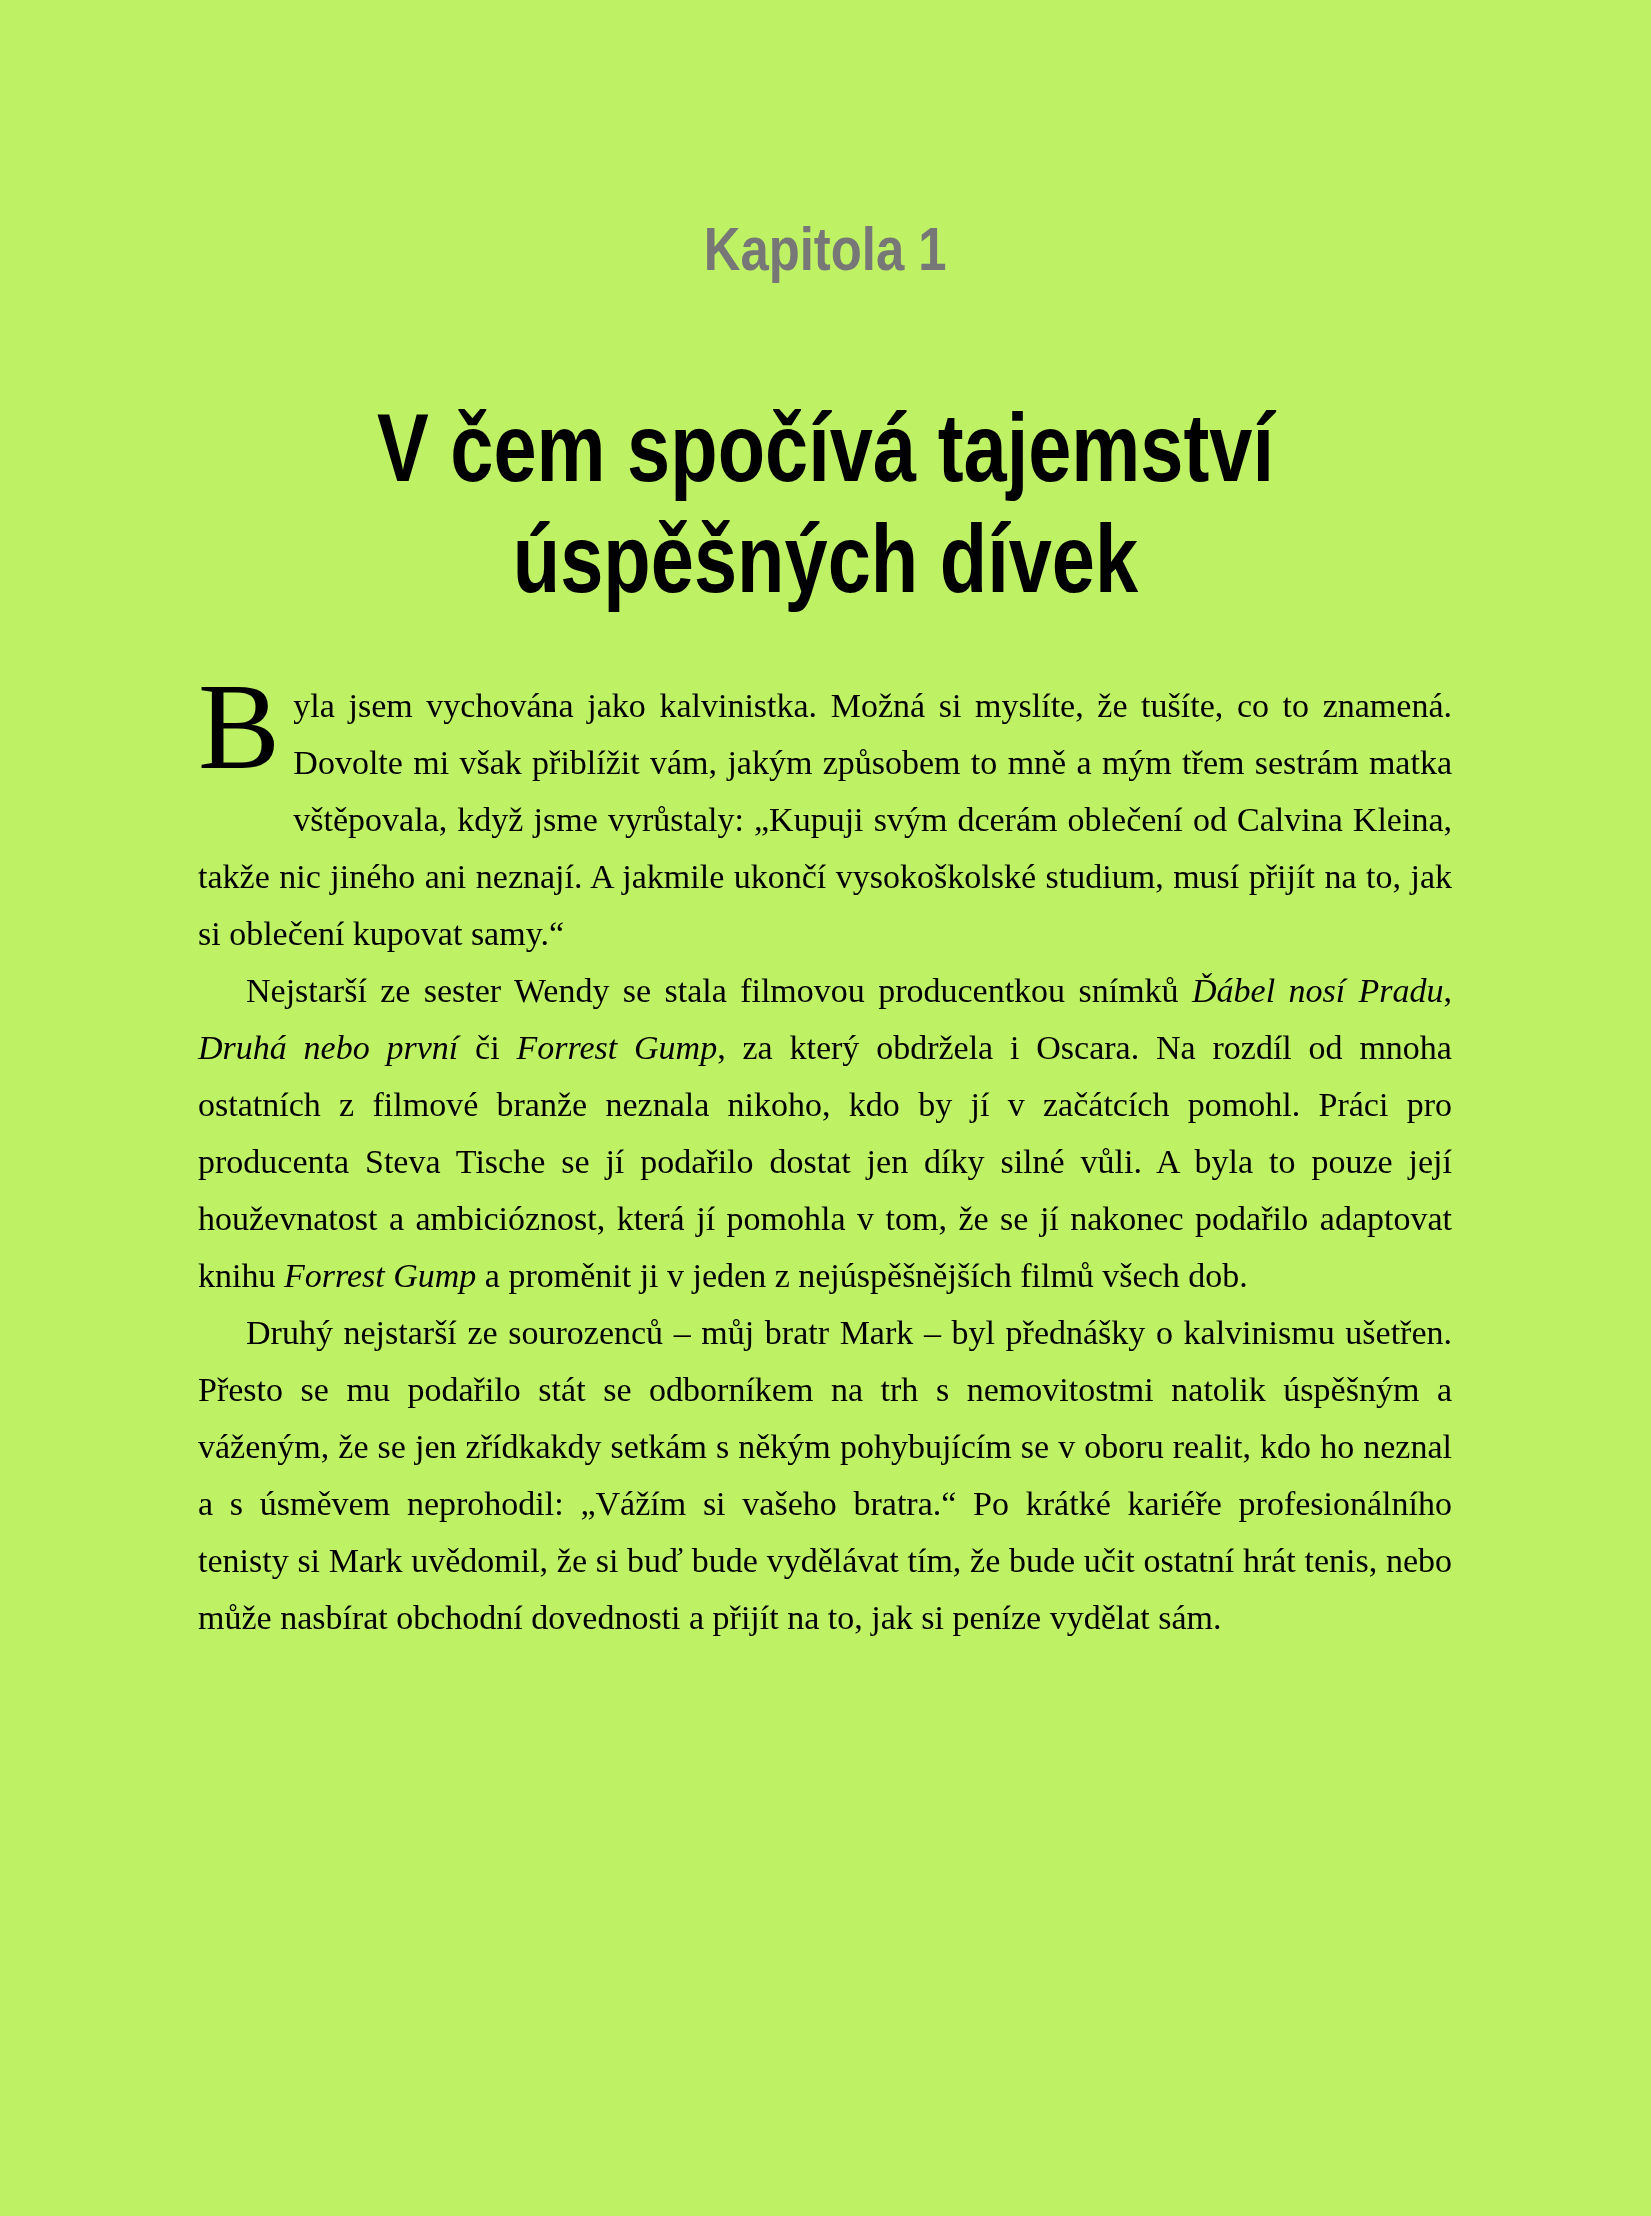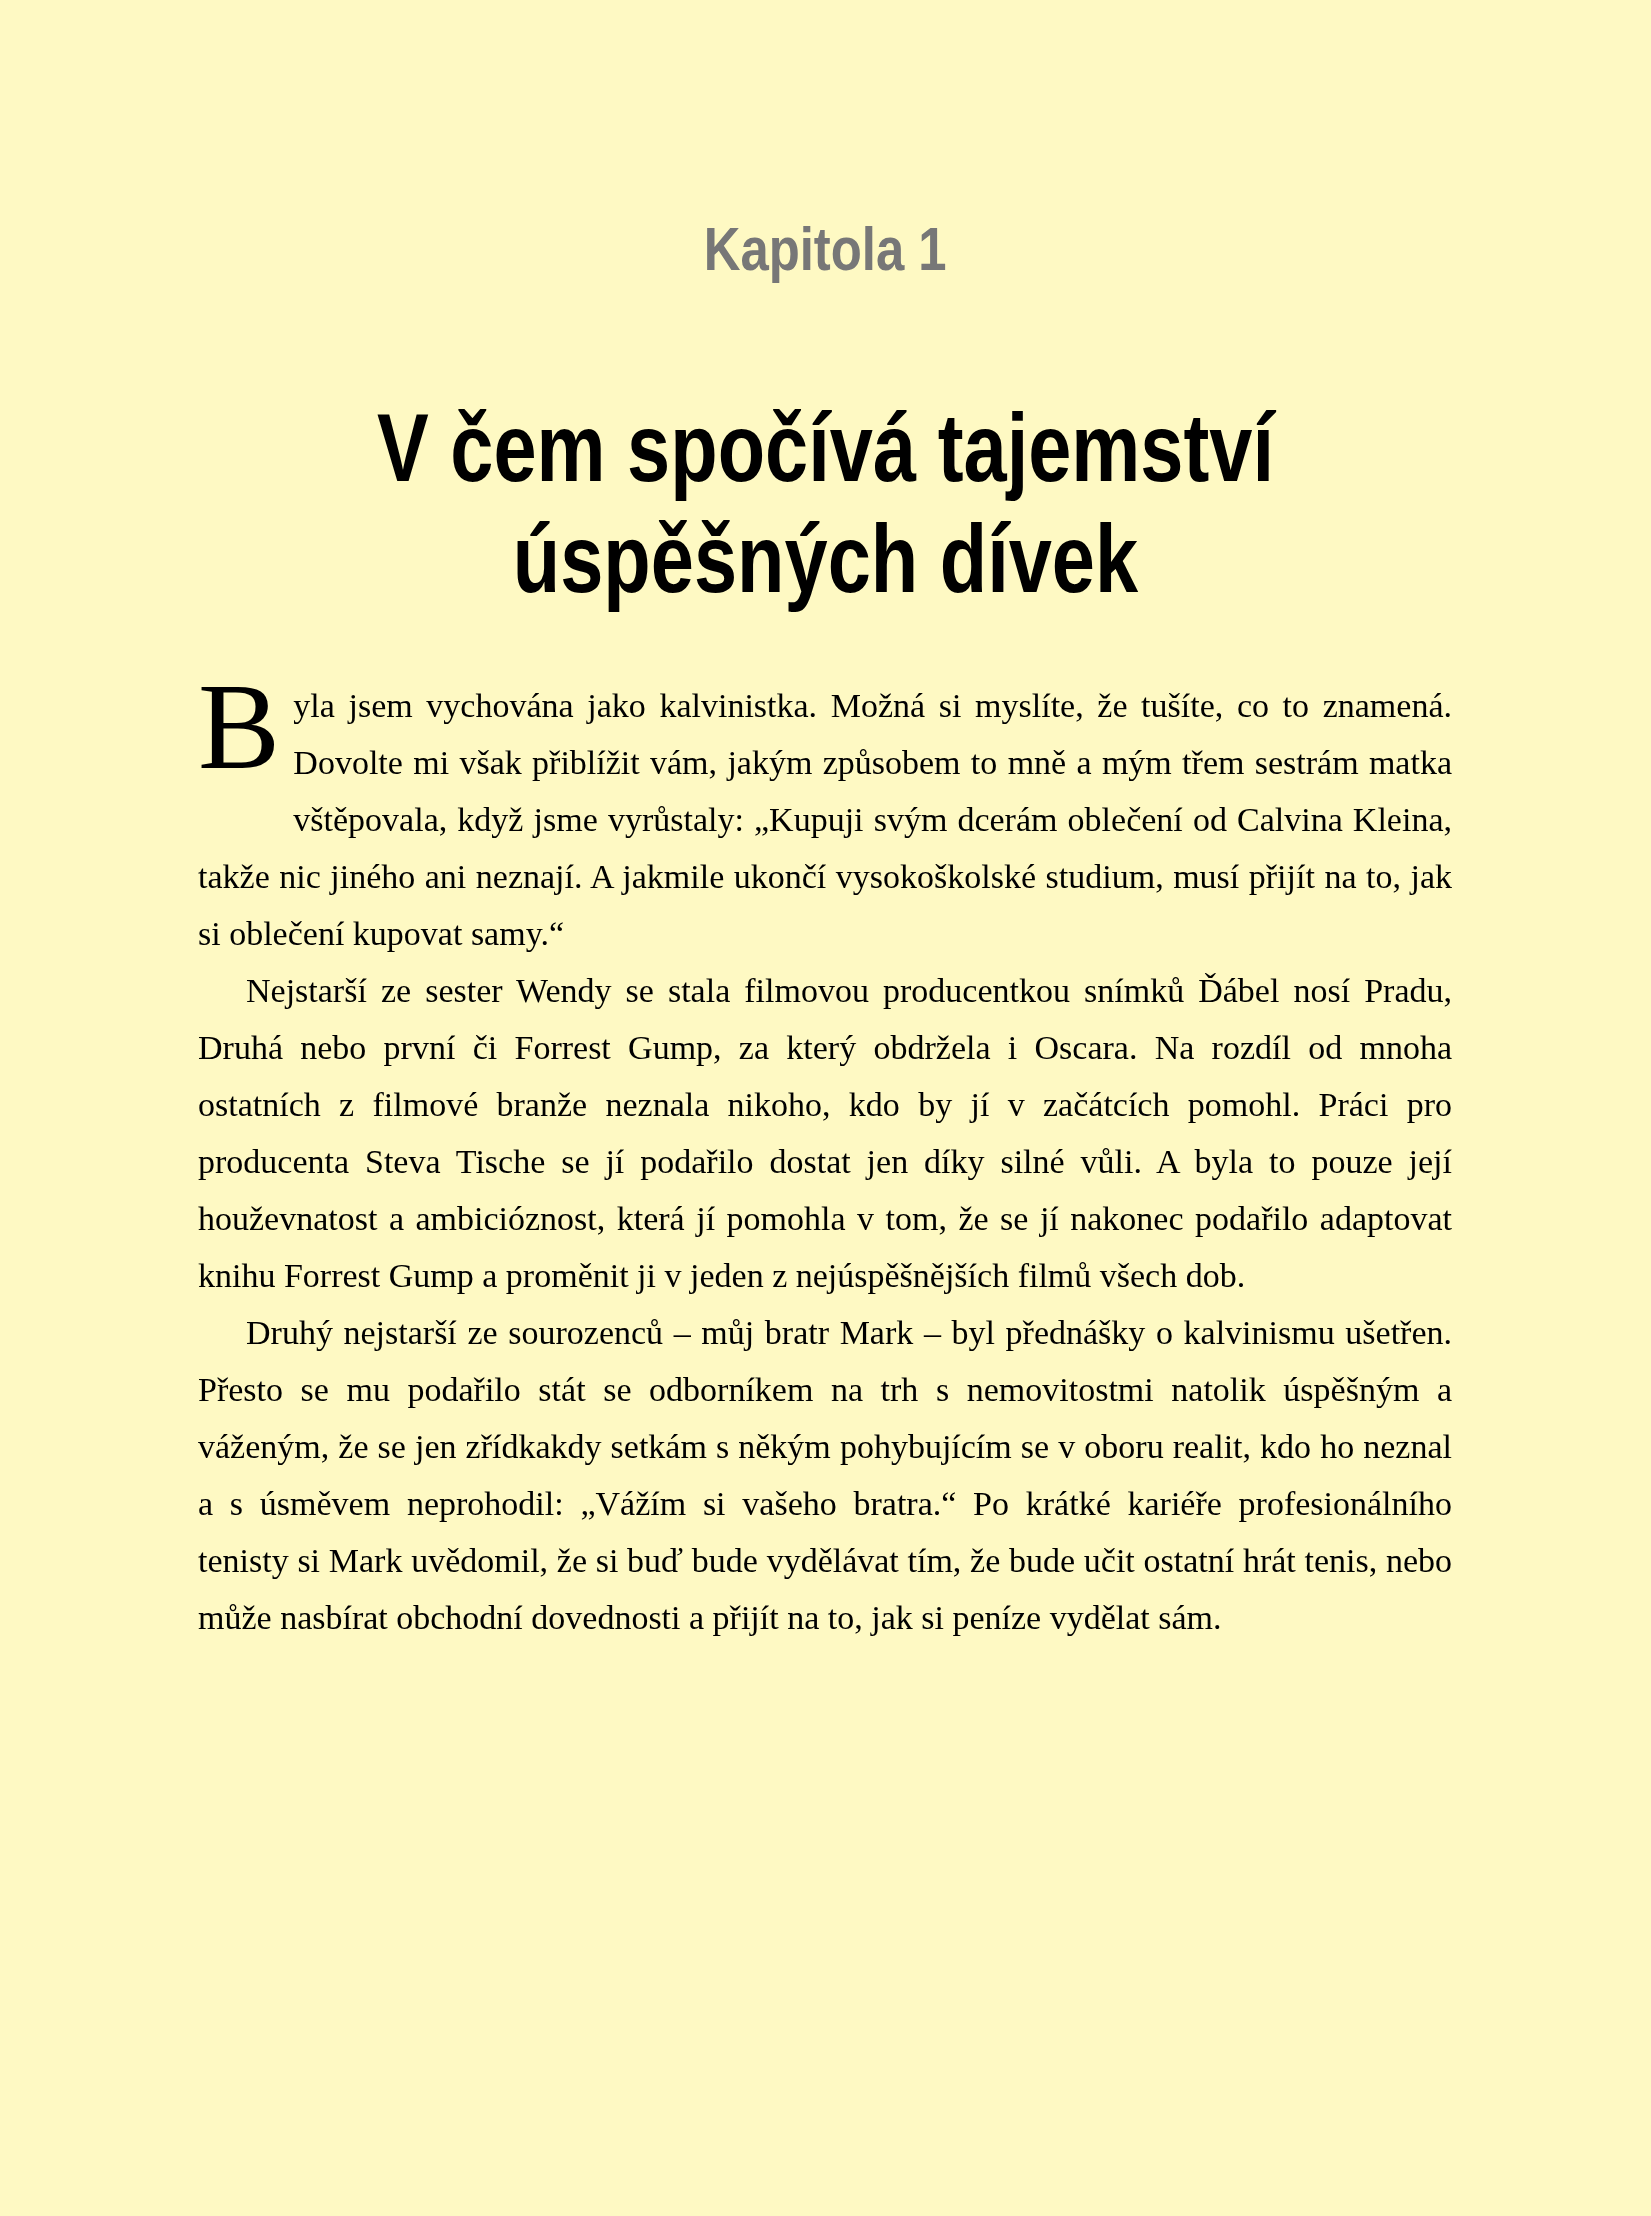--- a/index.html
+++ b/index.html
@@ -4,21 +4,21 @@
 <style>
   html, body {
     margin: 0;
     padding: 0;
     background: #ffffff;
   }
   .page {
     position: relative;
     width: 1651px;
     height: 2216px;
-    background: #fef9c3;
+    background: #bef264;
     overflow: hidden;
     font-family: "Liberation Serif", serif;
     color: #000000;
   }
   .chapter-label-row {
     position: absolute;
     top: 215px;
     left: 0;
     width: 100%;
     text-align: center;
@@ -69,20 +69,21 @@
     text-indent: 48px;
   }
   .dropcap {
     float: left;
     font-size: 123px;
     line-height: 85px;
     height: 110px;
     margin: 6.7px 13.3px 0 0;
   }
   .italic {
+    font-style: italic;
   }
 </style>
 </head>
 <body>
 
 <div class="page">
 
   <div class="chapter-label-row"><span class="chapter-label">Kapitola 1</span></div>
 
   <h1 class="chapter-title">

